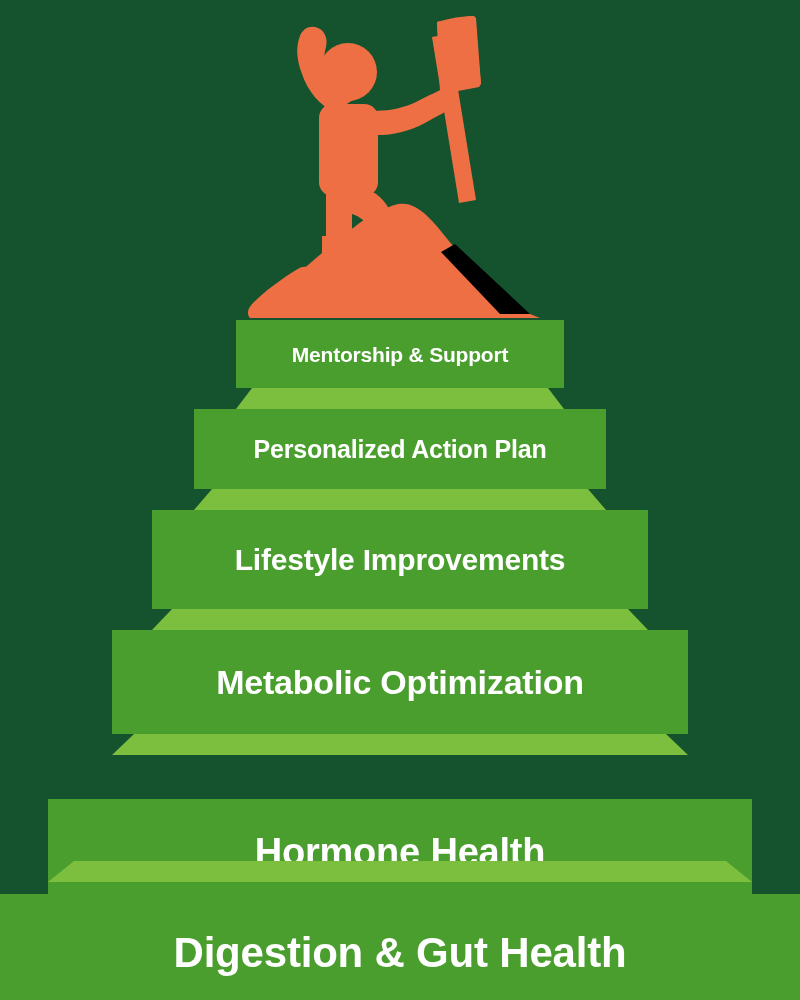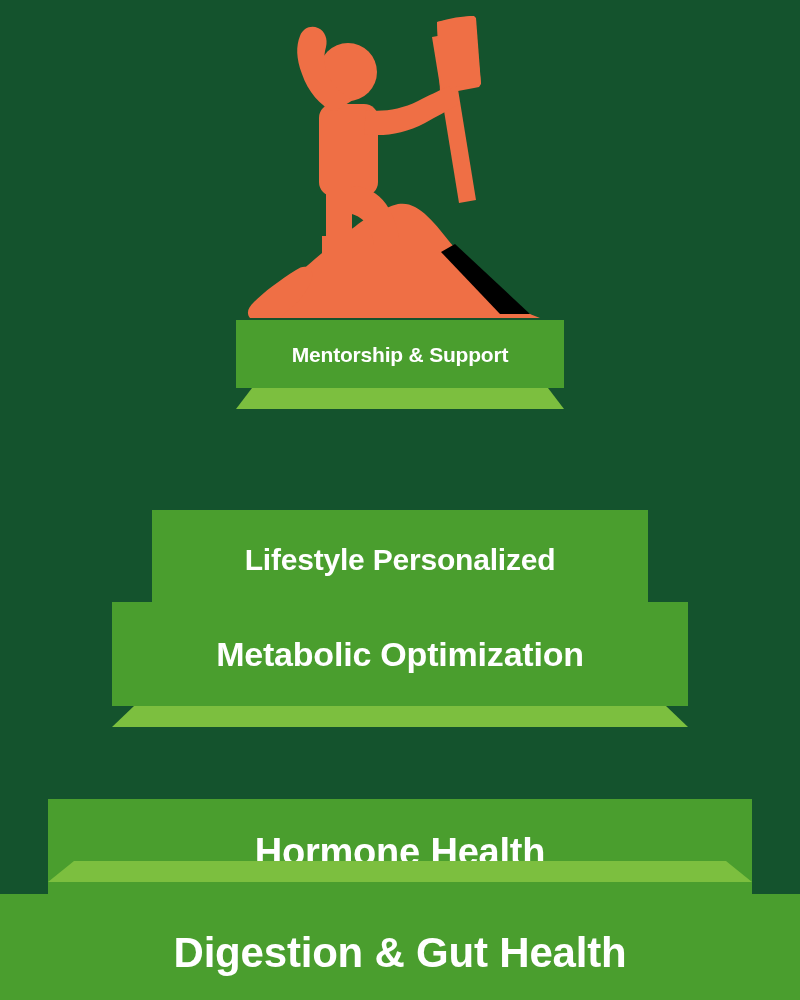--- a/index.html
+++ b/index.html
@@ -101,27 +101,33 @@
     </svg>
   </div>
 
   <div class="stairs" id="stairs">
       <div class="step" style="left: 236px; top: 320px; width: 328px; height: 89px;">
         <div class="face" style="top: 0px; height: 68px; background: rgb(74, 158, 46);">
           <div class="step-label" style="font-size: 21px; color: rgb(255, 255, 255);">Mentorship &amp; Support</div>
         </div>
         <div class="top" style="top: 68px; left: 0px; height: 21px; width: 100%; background: rgb(124, 191, 63); clip-path: polygon(16px 0px, calc(100% - 16px) 0px, 100% 100%, 0px 100%);"></div>
       </div>
+      <div class="step" style="left: 194px; top: 409px; width: 412px; height: 101px;">
+        <div class="face" style="top: 0px; height: 80px; background: rgb(74, 158, 46);">
+          <div class="step-label" style="font-size: 25px; color: rgb(255, 255, 255);">Personalized Action Plan</div>
+        </div>
+        <div class="top" style="top: 80px; left: 0px; height: 21px; width: 100%; background: rgb(124, 191, 63); clip-path: polygon(18px 0px, calc(100% - 18px) 0px, 100% 100%, 0px 100%);"></div>
+      </div>
       <div class="step" style="left: 152px; top: 510px; width: 496px; height: 120px;">
         <div class="face" style="top: 0px; height: 99px; background: rgb(74, 158, 46);">
-          <div class="step-label" style="font-size: 30px; color: rgb(255, 255, 255);">Lifestyle Personalized</div>
+          <div class="step-label" style="font-size: 30px; color: rgb(255, 255, 255);">Lifestyle Improvements</div>
         </div>
         <div class="top" style="top: 99px; left: 0px; height: 21px; width: 100%; background: rgb(124, 191, 63); clip-path: polygon(20px 0px, calc(100% - 20px) 0px, 100% 100%, 0px 100%);"></div>
       </div>
-      <div class="step" style="left: 112px; top: 602px; width: 576px; height: 125px; text-decoration: underline;">
+      <div class="step" style="left: 112px; top: 630px; width: 576px; height: 125px; text-decoration: underline;">
         <div class="face" style="top: 0px; height: 104px; background: rgb(74, 158, 46);">
           <div class="step-label" style="font-size: 34px; color: rgb(255, 255, 255);">Metabolic Optimization</div>
         </div>
         <div class="top" style="top: 104px; left: 0px; height: 21px; width: 100%; background: rgb(124, 191, 63); clip-path: polygon(22px 0px, calc(100% - 22px) 0px, 100% 100%, 0px 100%);"></div>
       </div>
       <div class="step" style="left: 48px; top: 755px; width: 704px; height: 127px;">
         <div class="face" style="top: 0px; height: 106px; background: rgb(74, 158, 46); margin-top: 44px;">
           <div class="step-label" style="font-size: 38px; color: rgb(255, 255, 255);">Hormone Health</div>
         </div>
         <div class="top" style="top: 106px; left: 0px; height: 21px; width: 100%; background: rgb(124, 191, 63); clip-path: polygon(26px 0px, calc(100% - 26px) 0px, 100% 100%, 0px 100%);"></div>

